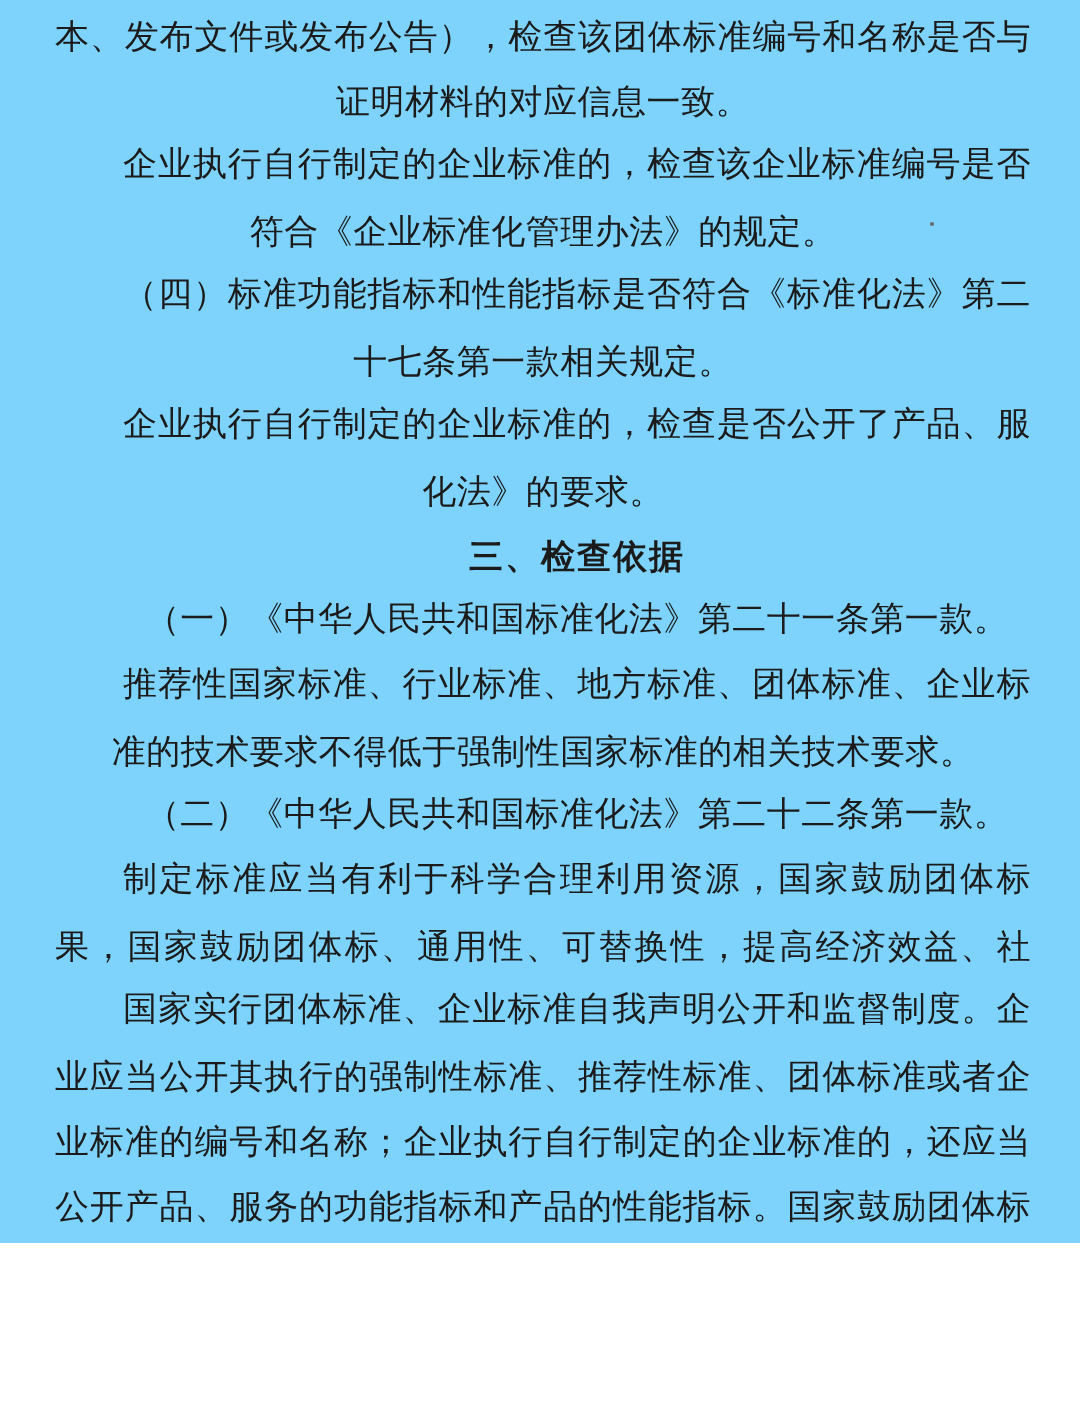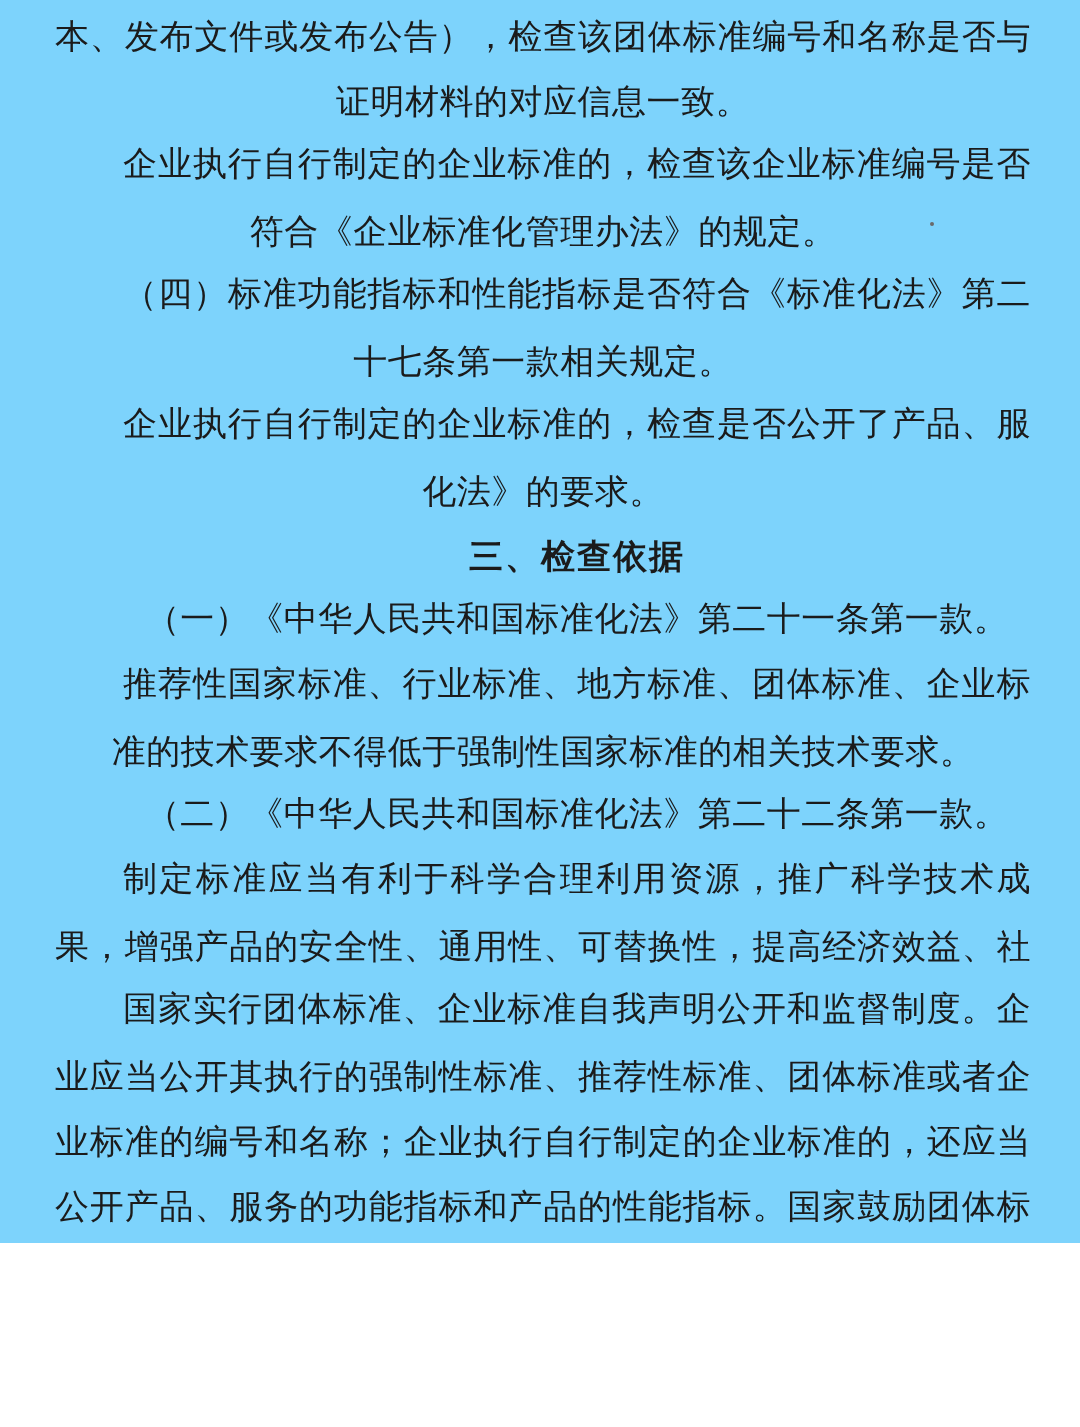--- a/index.html
+++ b/index.html
@@ -75,22 +75,22 @@
       <div class="line">符合《企业标准化管理办法》的规定。</div>
       <div class="line indent fill">（四）标准功能指标和性能指标是否符合《标准化法》第二</div>
       <div class="line">十七条第一款相关规定。</div>
       <div class="line indent fill">企业执行自行制定的企业标准的，检查是否公开了产品、服</div>
       <div class="line">化法》的要求。</div>
       <div class="line indent bold">三、检查依据</div>
       <div class="line indent">（一）《中华人民共和国标准化法》第二十一条第一款。</div>
       <div class="line indent fill">推荐性国家标准、行业标准、地方标准、团体标准、企业标</div>
       <div class="line">准的技术要求不得低于强制性国家标准的相关技术要求。</div>
       <div class="line indent">（二）《中华人民共和国标准化法》第二十二条第一款。</div>
-      <div class="line indent fill">制定标准应当有利于科学合理利用资源，推广科学技术成</div>
-      <div class="line fill">果，增强产品的安全性、通用性、可替换性，提高经济效益、社</div>
+      <div class="line indent fill">制定标准应当有利于科学合理利用资源，国家鼓励团体标</div>
+      <div class="line fill">果，国家鼓励团体标、通用性、可替换性，提高经济效益、社</div>
       <div class="line indent fill">国家实行团体标准、企业标准自我声明公开和监督制度。企</div>
       <div class="line fill">业应当公开其执行的强制性标准、推荐性标准、团体标准或者企</div>
       <div class="line fill">业标准的编号和名称；企业执行自行制定的企业标准的，还应当</div>
       <div class="line fill">公开产品、服务的功能指标和产品的性能指标。国家鼓励团体标</div>
     </div>
   <div class="speck"></div>
   <div class="page-num-fragment">9</div>
 </div>
 
 </body></html>

